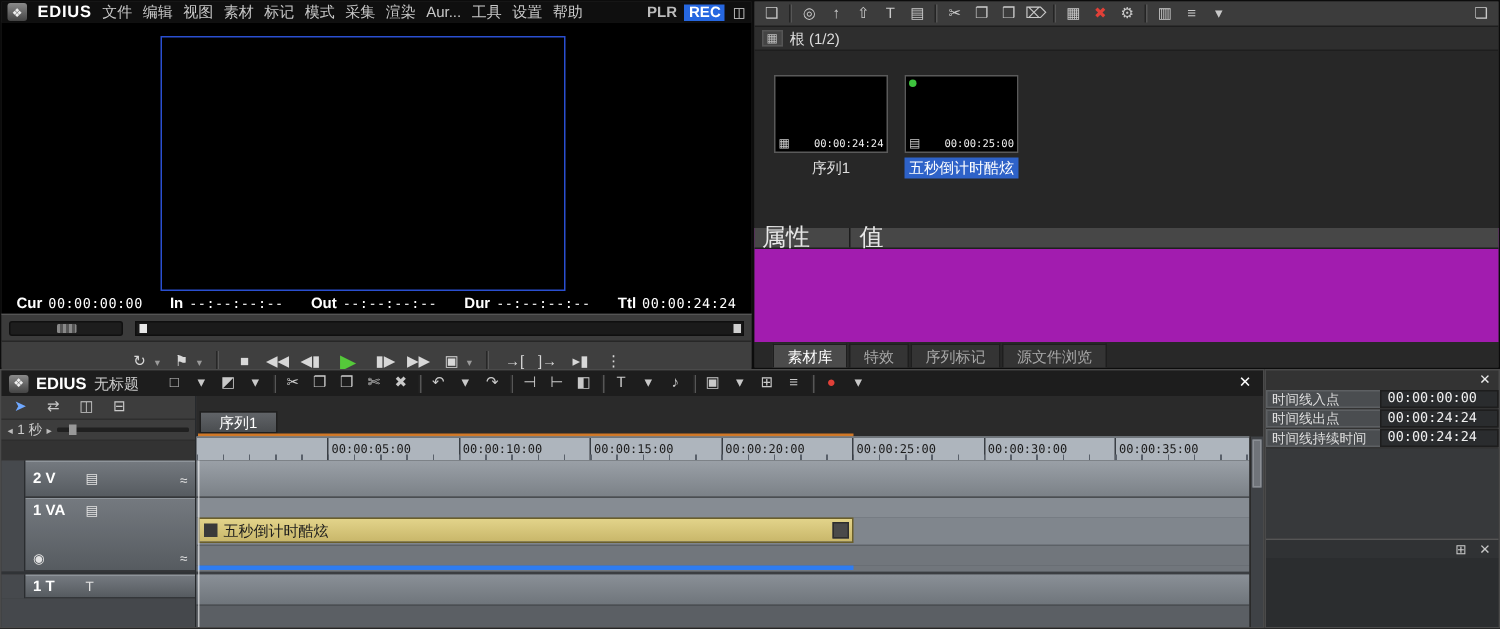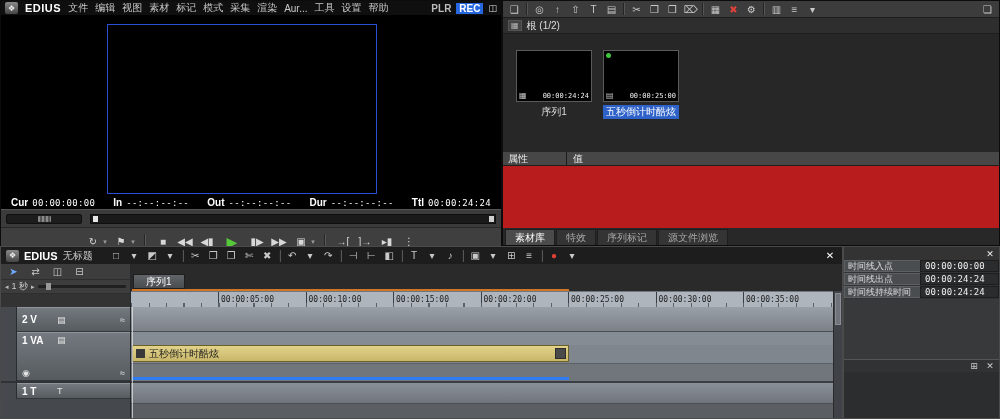--- a/index.html
+++ b/index.html
@@ -47,26 +47,26 @@
   .bin-path{height:16px;background:#2e2e2e;display:flex;align-items:center;gap:5px;padding:0 5px;font-size:10px;color:#ddd;border-bottom:1px solid #1e1e1e;flex:none;}
   .picon{font-size:8px;color:#bbb;background:#444;border:1px solid #555;padding:0 2px;}
   .bin-content{flex:1;background:#272727;display:flex;align-items:flex-start;padding:16px 12px;gap:9px;}
   .card{width:78px;display:flex;flex-direction:column;align-items:center;gap:3px;}
   .thumb{width:76px;height:52px;background:#000;border:1px solid #5a5a5a;position:relative;}
   .thumb .tc{position:absolute;right:2px;bottom:1px;font-size:7px;color:#eee;font-family:"DejaVu Sans Mono",monospace;}
   .thumb .ticon{position:absolute;left:2px;bottom:1px;font-size:8px;color:#ccc;}
   .thumb .dot{position:absolute;left:2px;top:2px;width:5px;height:5px;background:#3ec43e;border-radius:50%;}
   .card-label{font-size:10px;color:#ddd;padding:0 3px;max-width:78px;white-space:nowrap;}
   .card-label.selected{background:#2e62c8;color:#fff;}
-  .bin-props{height:76px;background:#b91c1c;font-size:10px;flex:none;}
+  .bin-props{height:76px;background:#a21caf;font-size:16px;flex:none;}
   .prow{display:flex;height:13px;line-height:13px;color:#d5d5d5;}
   .prow.phead{background:#474747;height:14px;line-height:14px;border-bottom:1px solid #1f1f1f;color:#e8e8e8;}
   .pc1{width:64px;padding-left:5px;border-right:1px solid #1c1c1c;flex:none;}
   .pc2{flex:1;padding-left:6px;}
-  .bin-tabs{height:17px;background:#282828;display:flex;align-items:flex-end;padding-left:2px;gap:1px;flex:none;}
+  .bin-tabs{height:17px;background:#282828;display:flex;align-items:flex-end;padding-left:12px;gap:1px;flex:none;}
   .btab{height:16px;padding:0 9px;display:flex;align-items:center;font-size:10px;color:#a8a8a8;background:#343434;border:1px solid #1e1e1e;border-bottom:none;}
   .btab.active{background:#4b4b4b;color:#fff;}
 
   
   #tl{left:0;top:246px;width:843px;height:173px;background:#3a3a3a;border-color:#4a4a4a;display:flex;flex-direction:column;}
   .tl-titlebar{height:17px;background:#1d1d1d;display:flex;align-items:center;padding:0 5px;gap:5px;flex:none;}
   .tl-title{font-size:11px;font-weight:bold;color:#fff;}
   .tl-subtitle{font-size:10px;color:#ccc;}
   .tl-toolbar{display:flex;align-items:center;gap:1px;margin-left:10px;}
   .tl-toolbar .ibtn{height:14px;}

